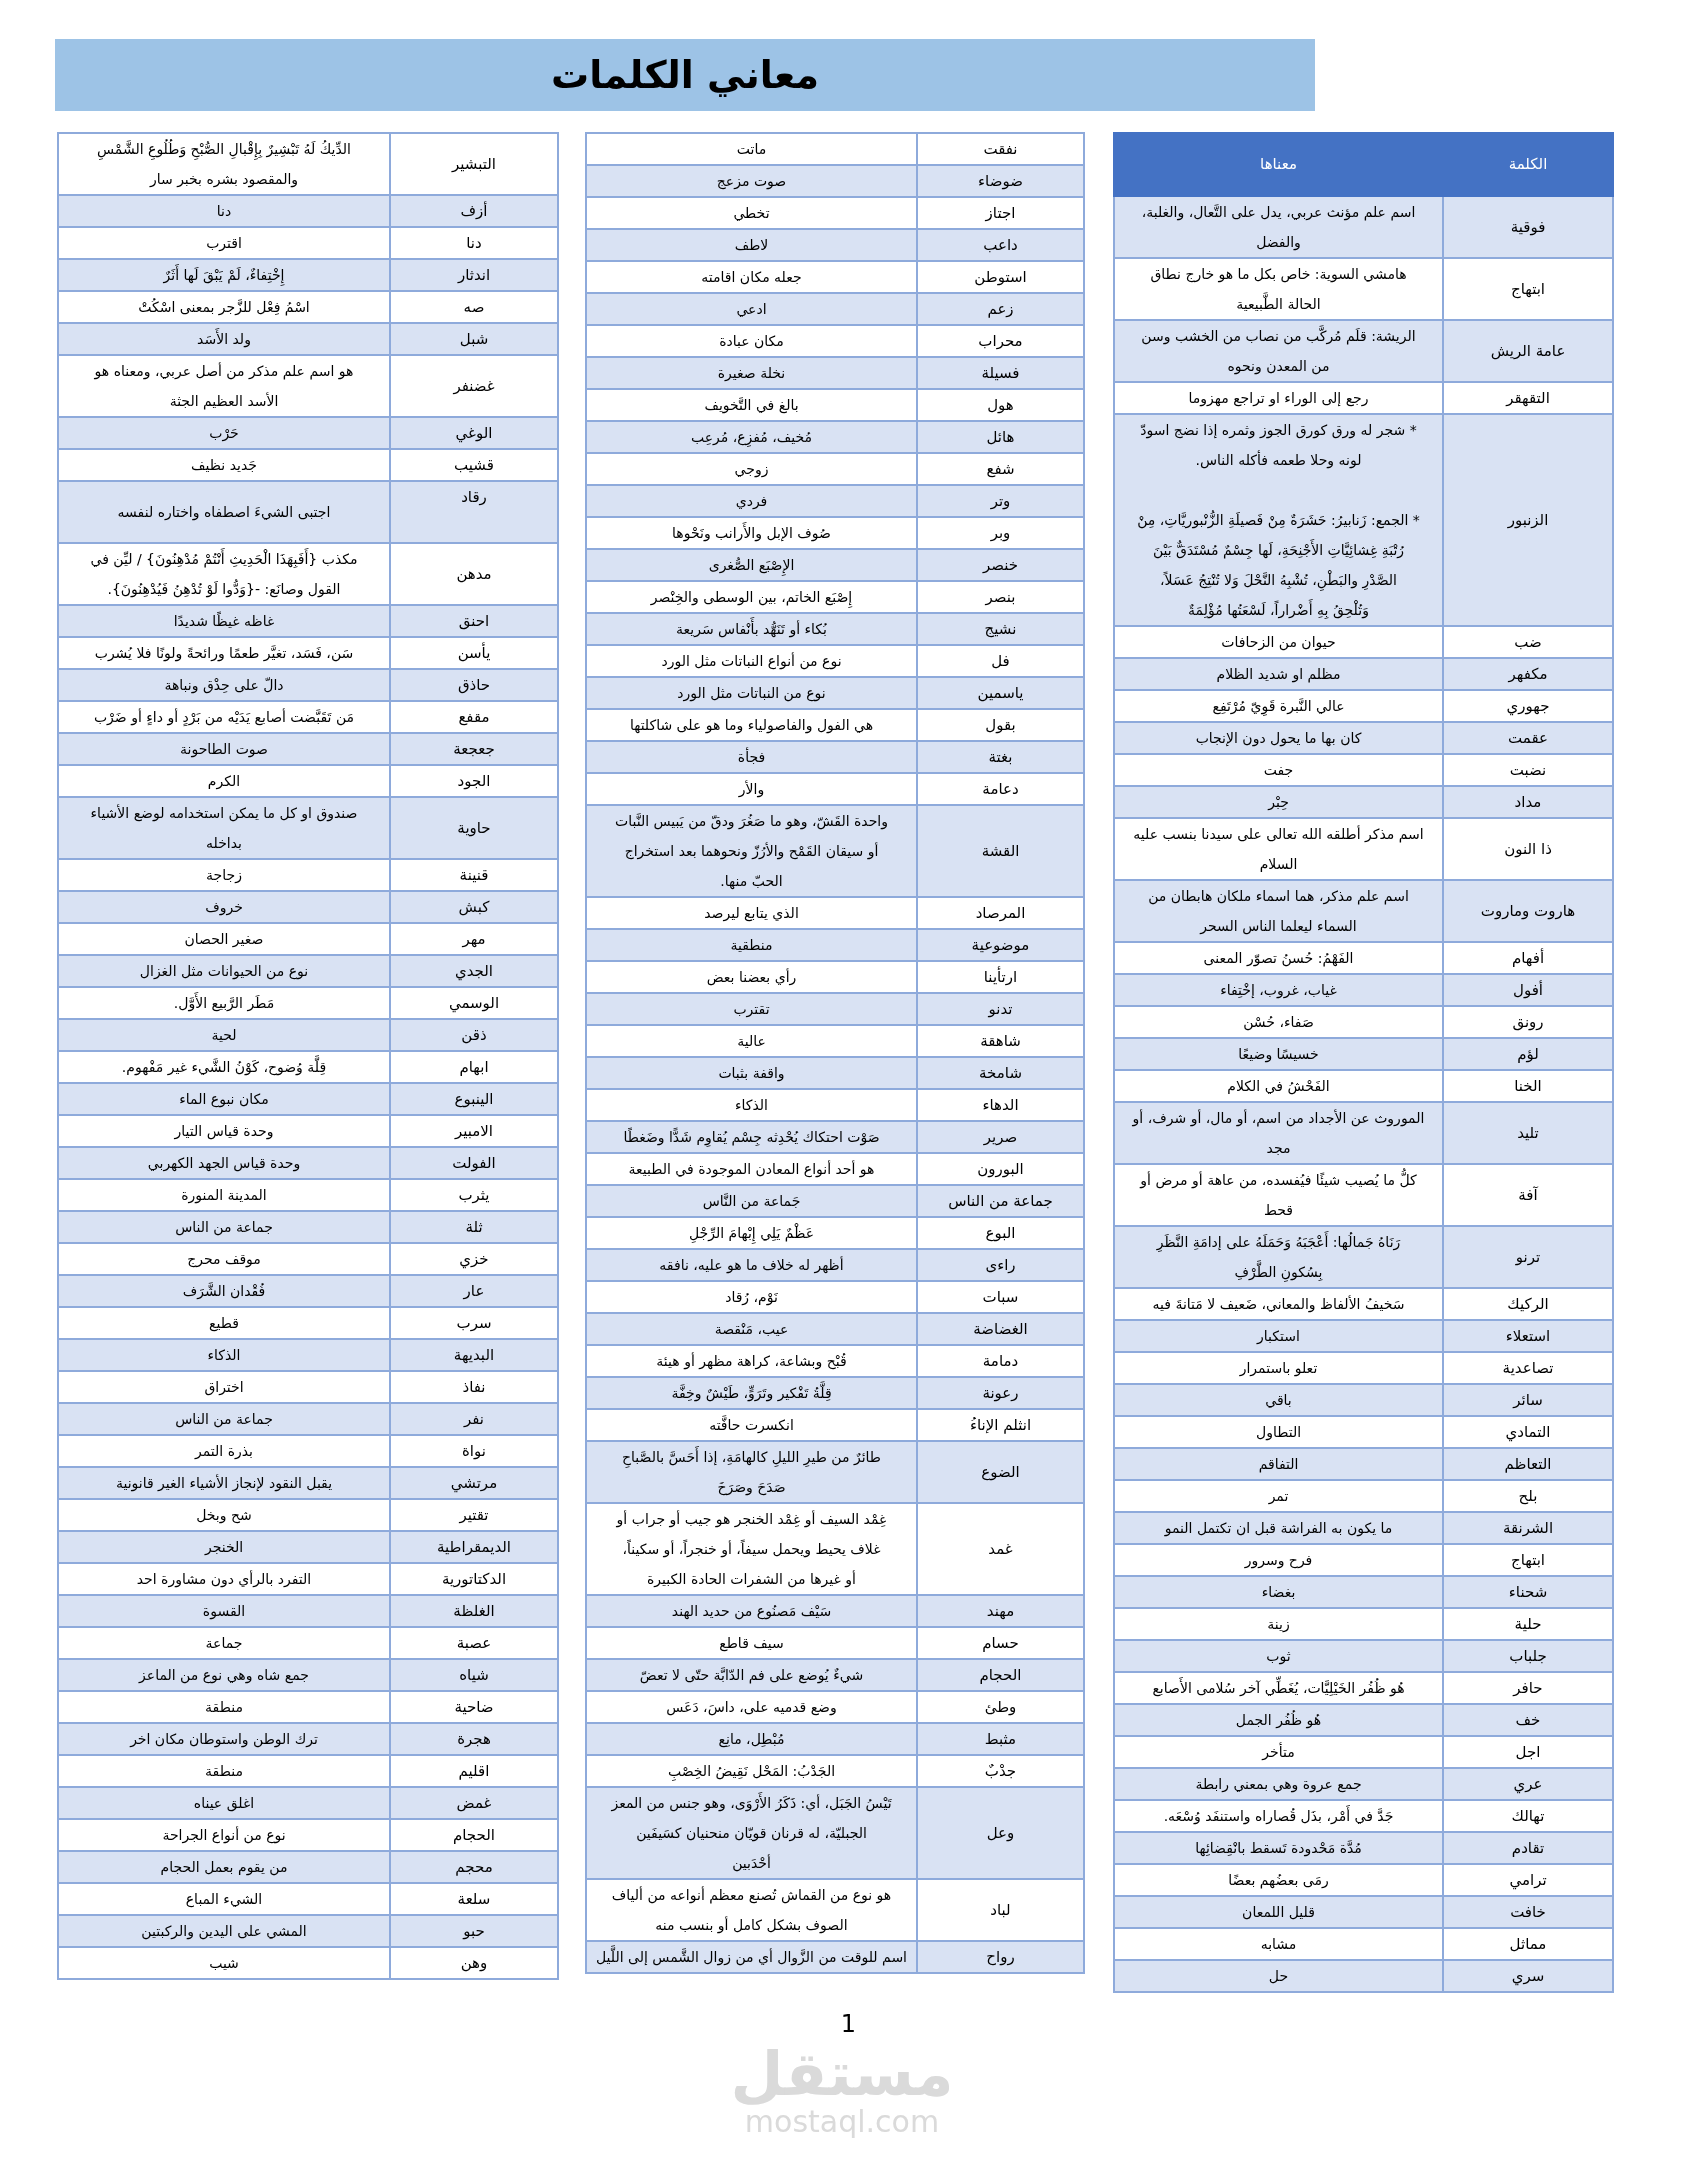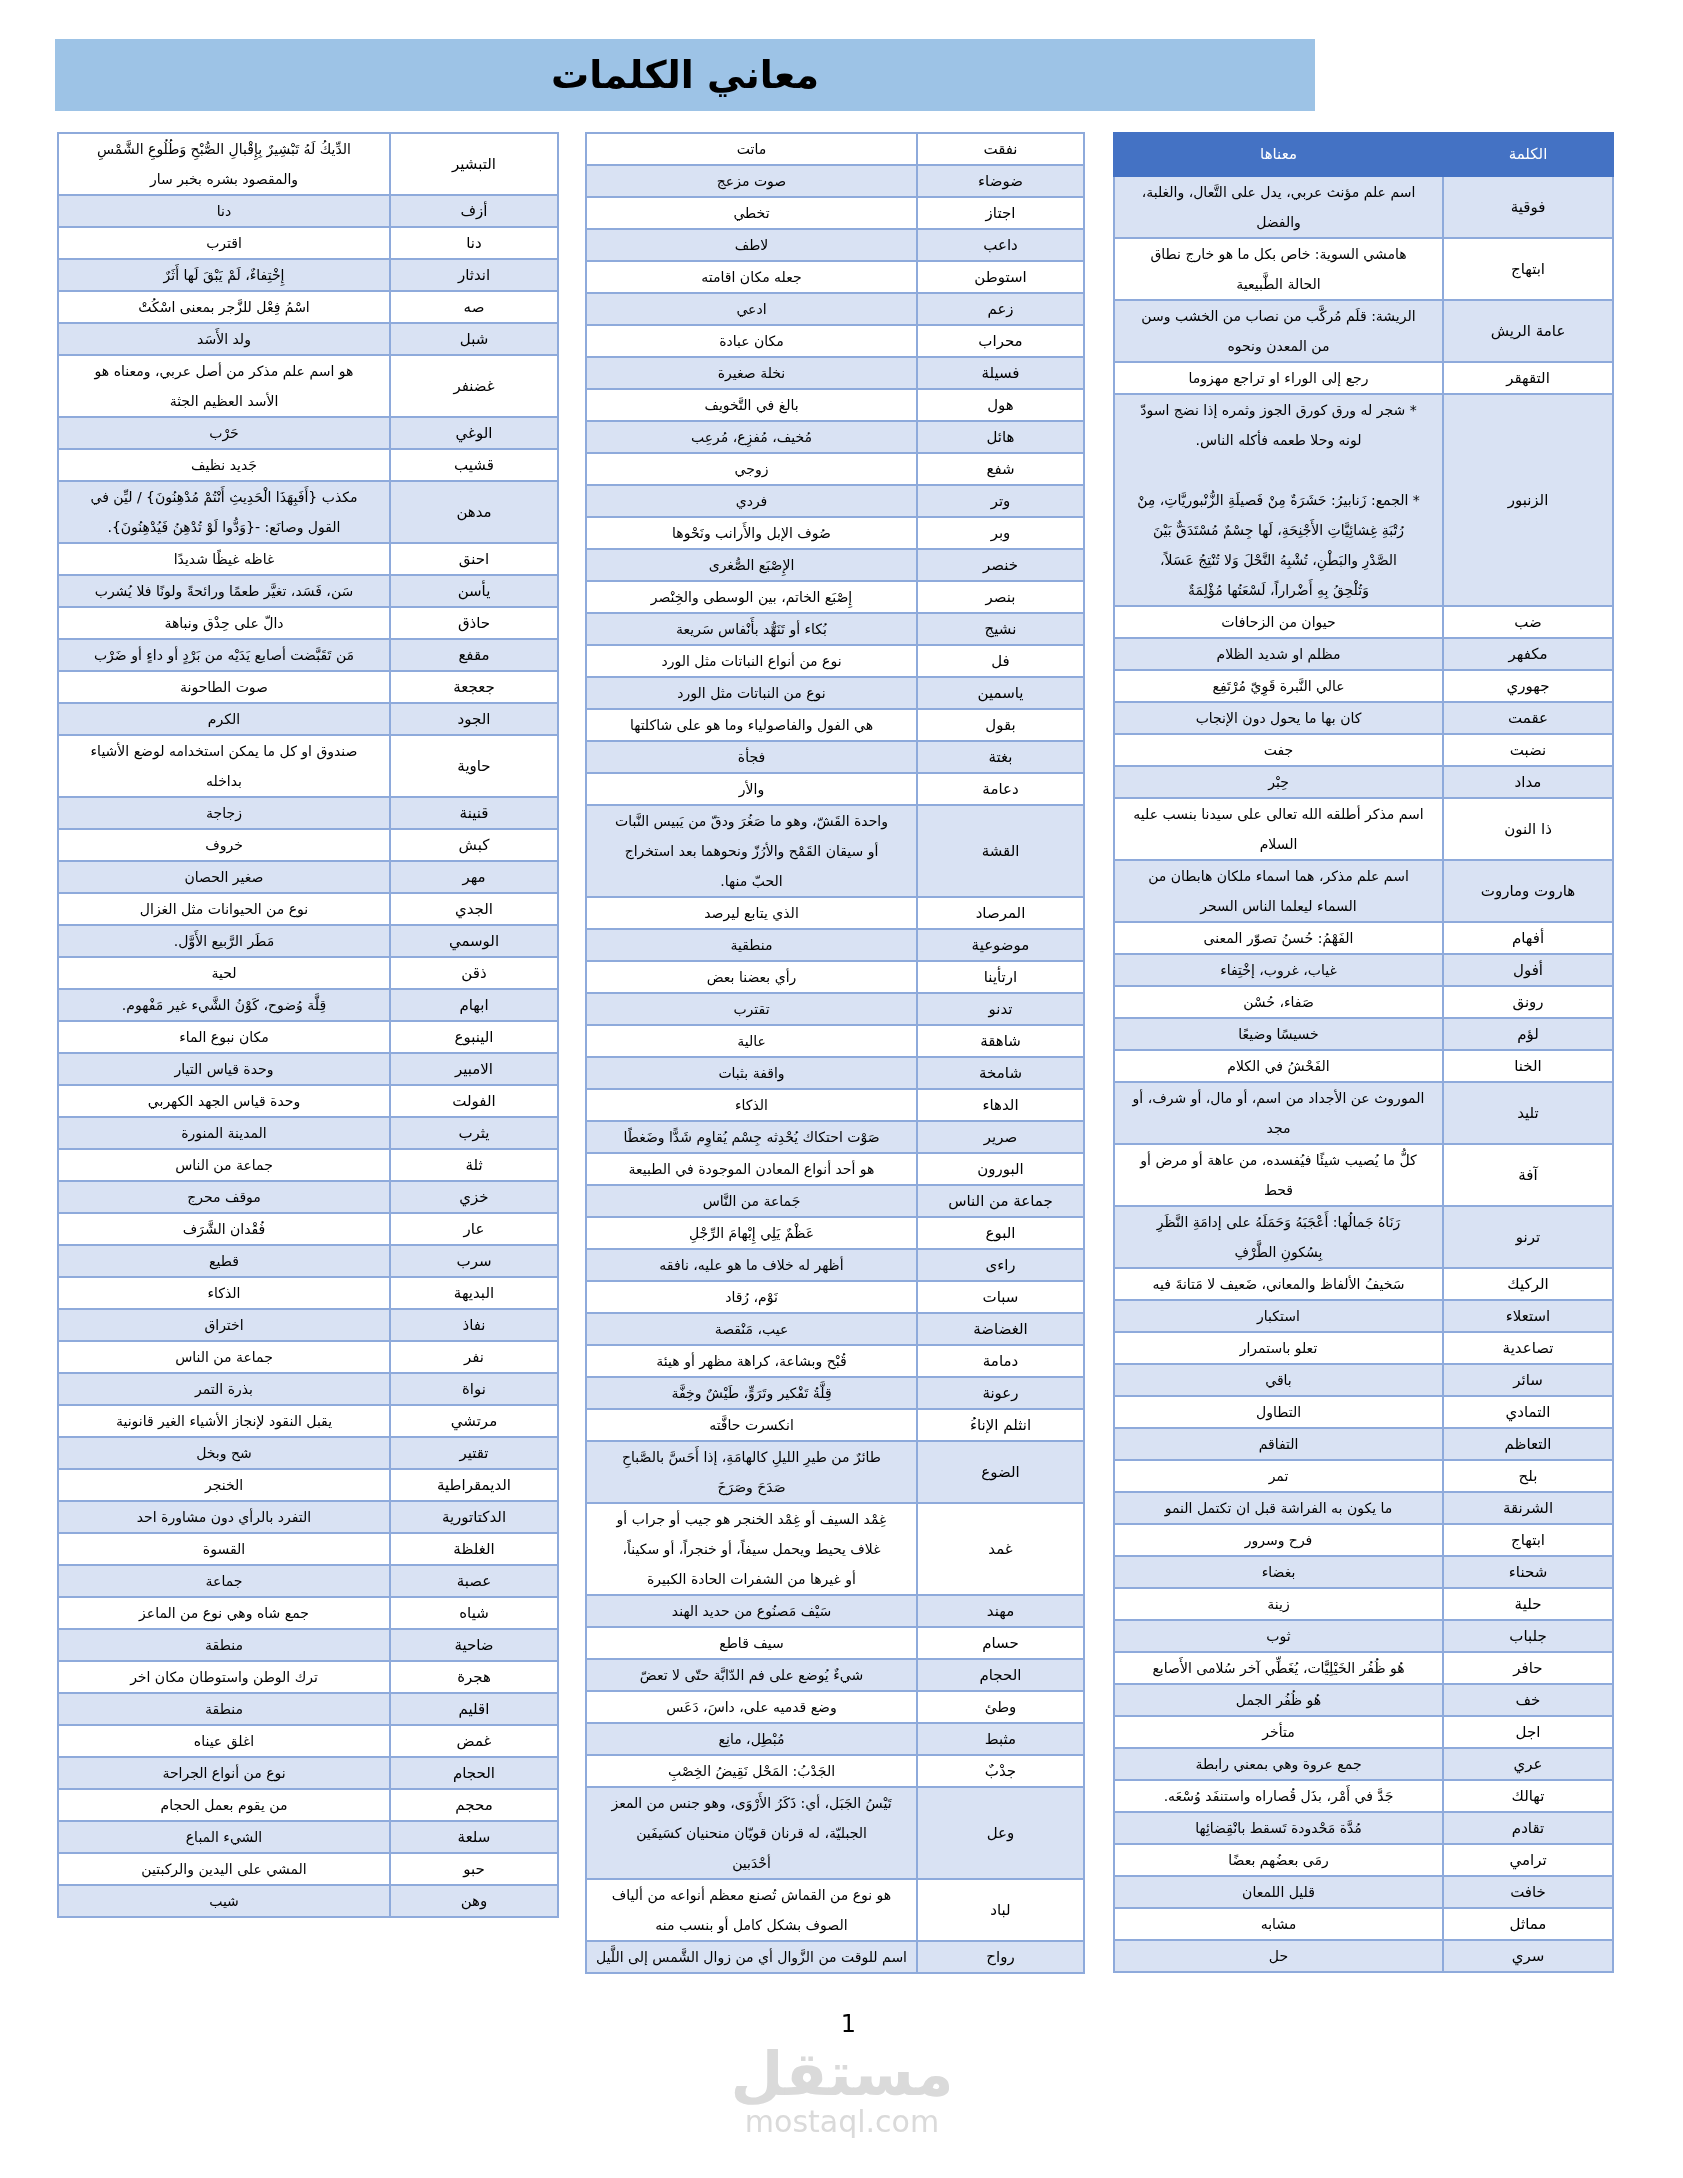--- a/index.html
+++ b/index.html
@@ -30,21 +30,21 @@
   table.gl td{
     border:2px solid var(--border);
     text-align:center;vertical-align:middle;
     line-height:30px;padding:0 4px;
     white-space:pre-line;background:#ffffff;
   }
   table.gl td.w{font-size:15px;}
   table.gl td.m{font-size:14px;}
   table.gl th{
     background:var(--accent);color:#ffffff;font-weight:normal;
-    font-size:15px;line-height:33px;padding:4px 4px;
+    font-size:15px;line-height:33px;padding:14px 4px;
     border:2px solid var(--accent);text-align:center;
   }
   .t-right{left:1113px;width:501px;}
   .t-mid{left:585px;width:500px;}
   .t-left{left:57px;width:502px;}
   .t-right col.cw{width:170px;}
   .t-mid col.cw{width:167px;}
   .t-left col.cw{width:168px;}
 
   .t-right tbody tr:nth-child(odd) td{background:var(--shade);}
@@ -631,20 +631,25 @@
       <tr>
         <td class="w">الوغي</td>
         <td class="m">حَرْب</td>
       </tr>
 
       <tr>
         <td class="w">قشيب</td>
         <td class="m">جَديد نظيف</td>
       </tr>
 
+      <tr>
+        <td class="w">رقاد
+&nbsp;</td>
+        <td class="m">اجتبى الشيءَ اصطفاه واختاره لنفسه</td>
+      </tr>
 
       <tr>
         <td class="w">مدهن</td>
         <td class="m">مكذب {أَفَبِهَذَا الْحَدِيثِ أَنْتُمْ مُدْهِنُونَ} / ليِّن في
 القول وصانَع: -{وَدُّوا لَوْ تُدْهِنُ فَيُدْهِنُونَ}.</td>
       </tr>
 
       <tr>
         <td class="w">احنق</td>
         <td class="m">غاظه غيظًا شديدًا</td>

